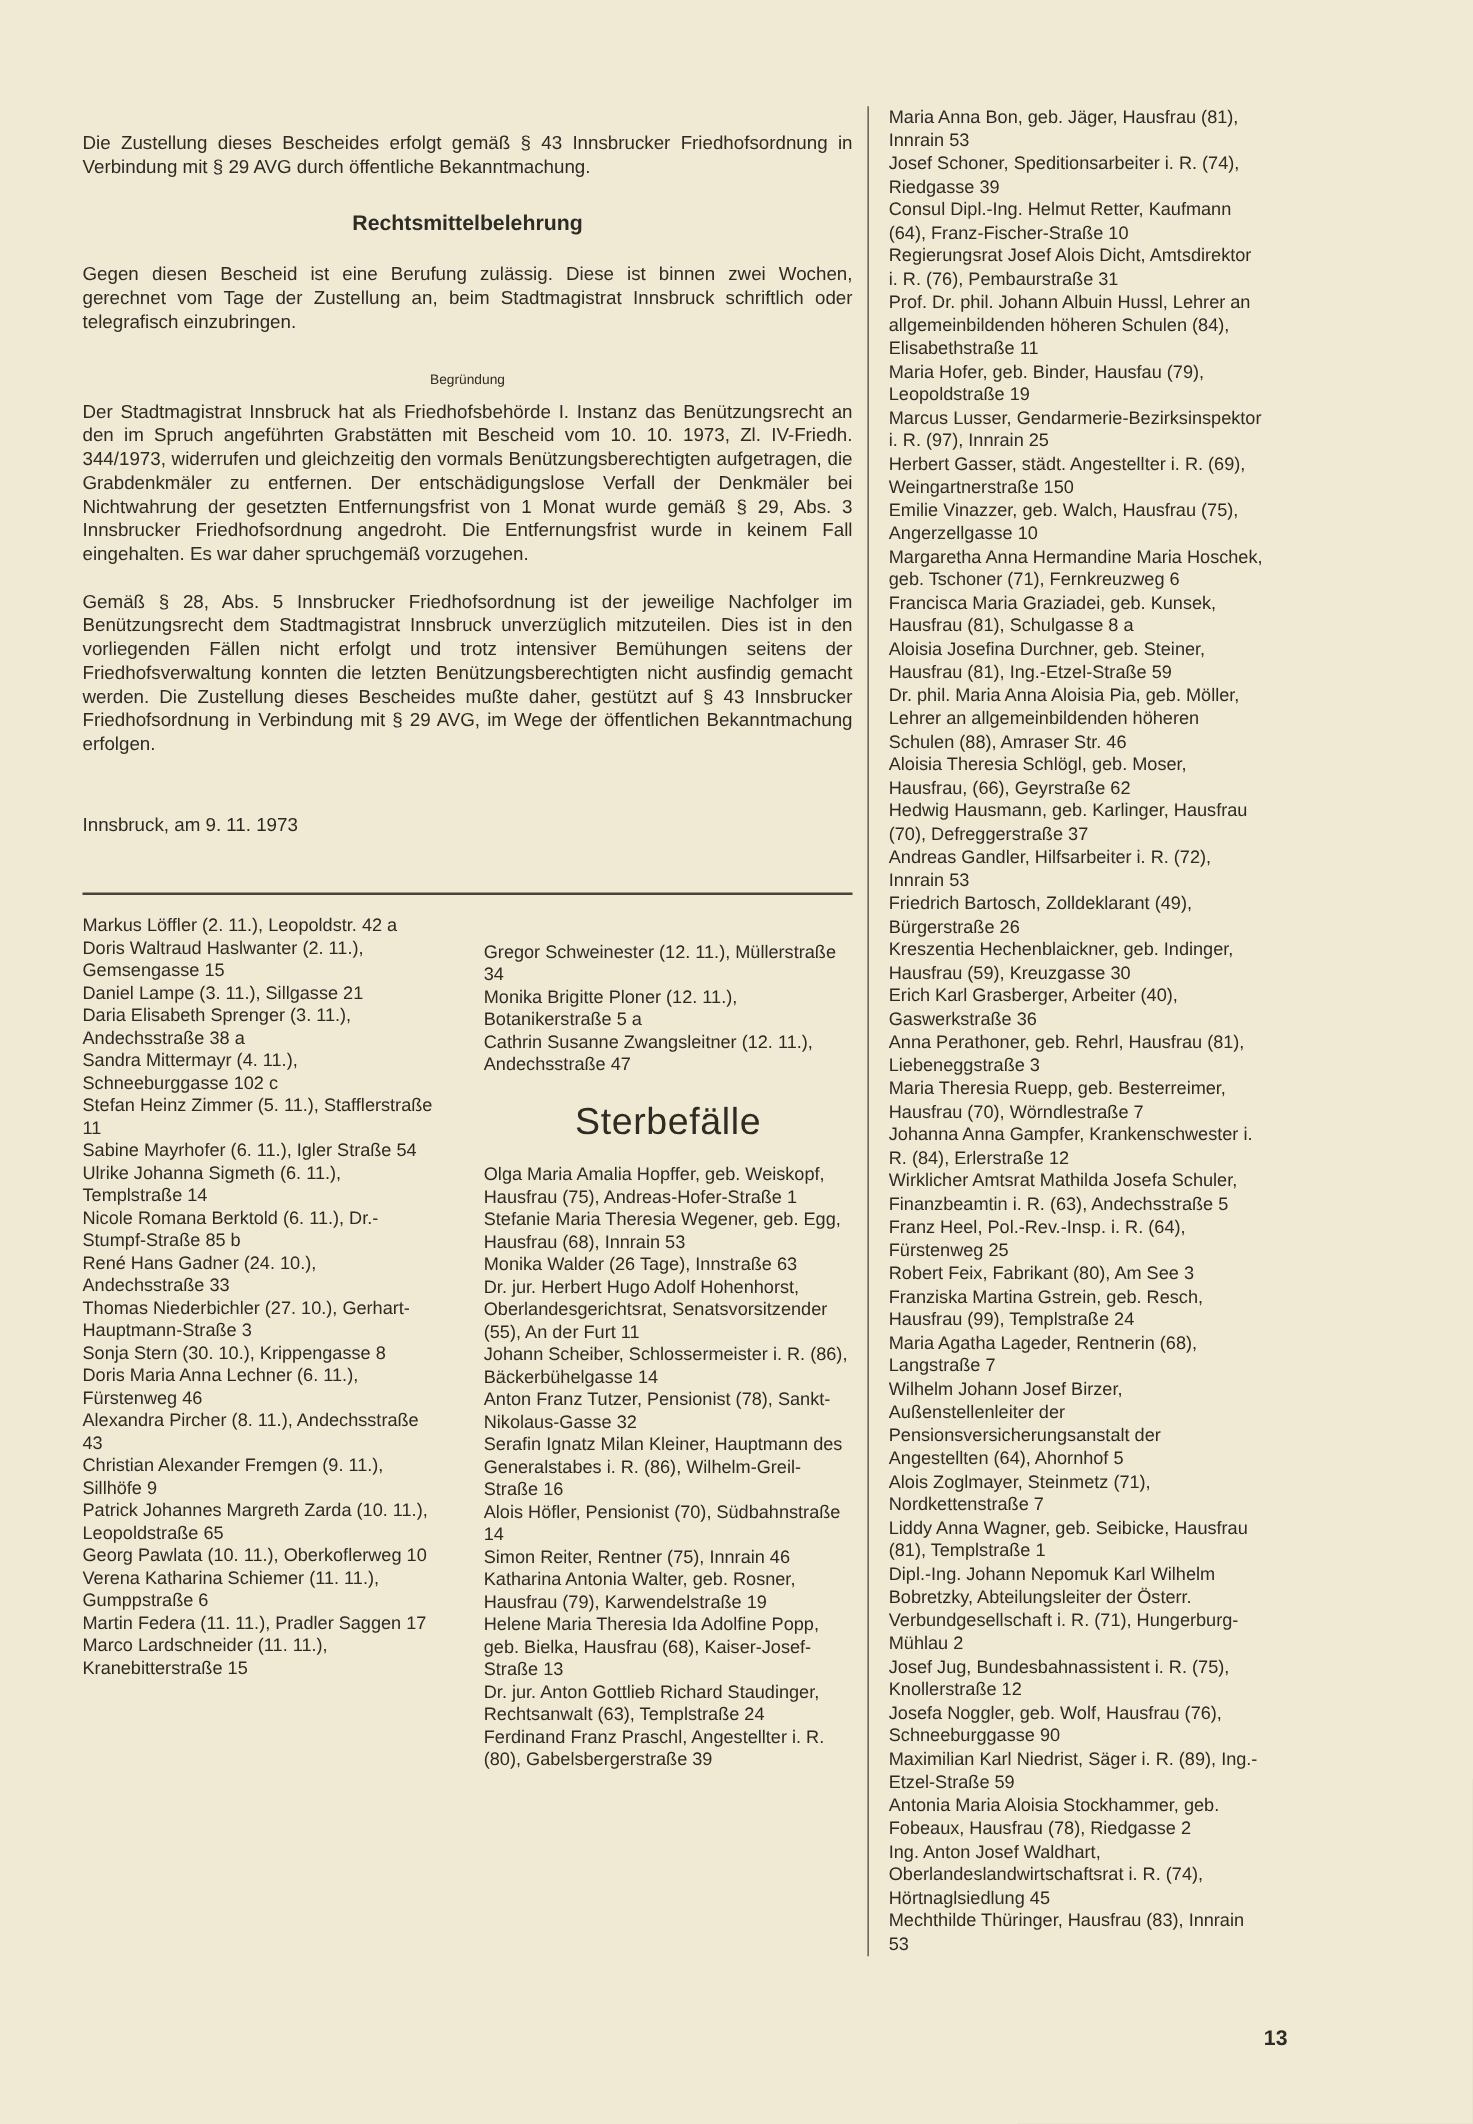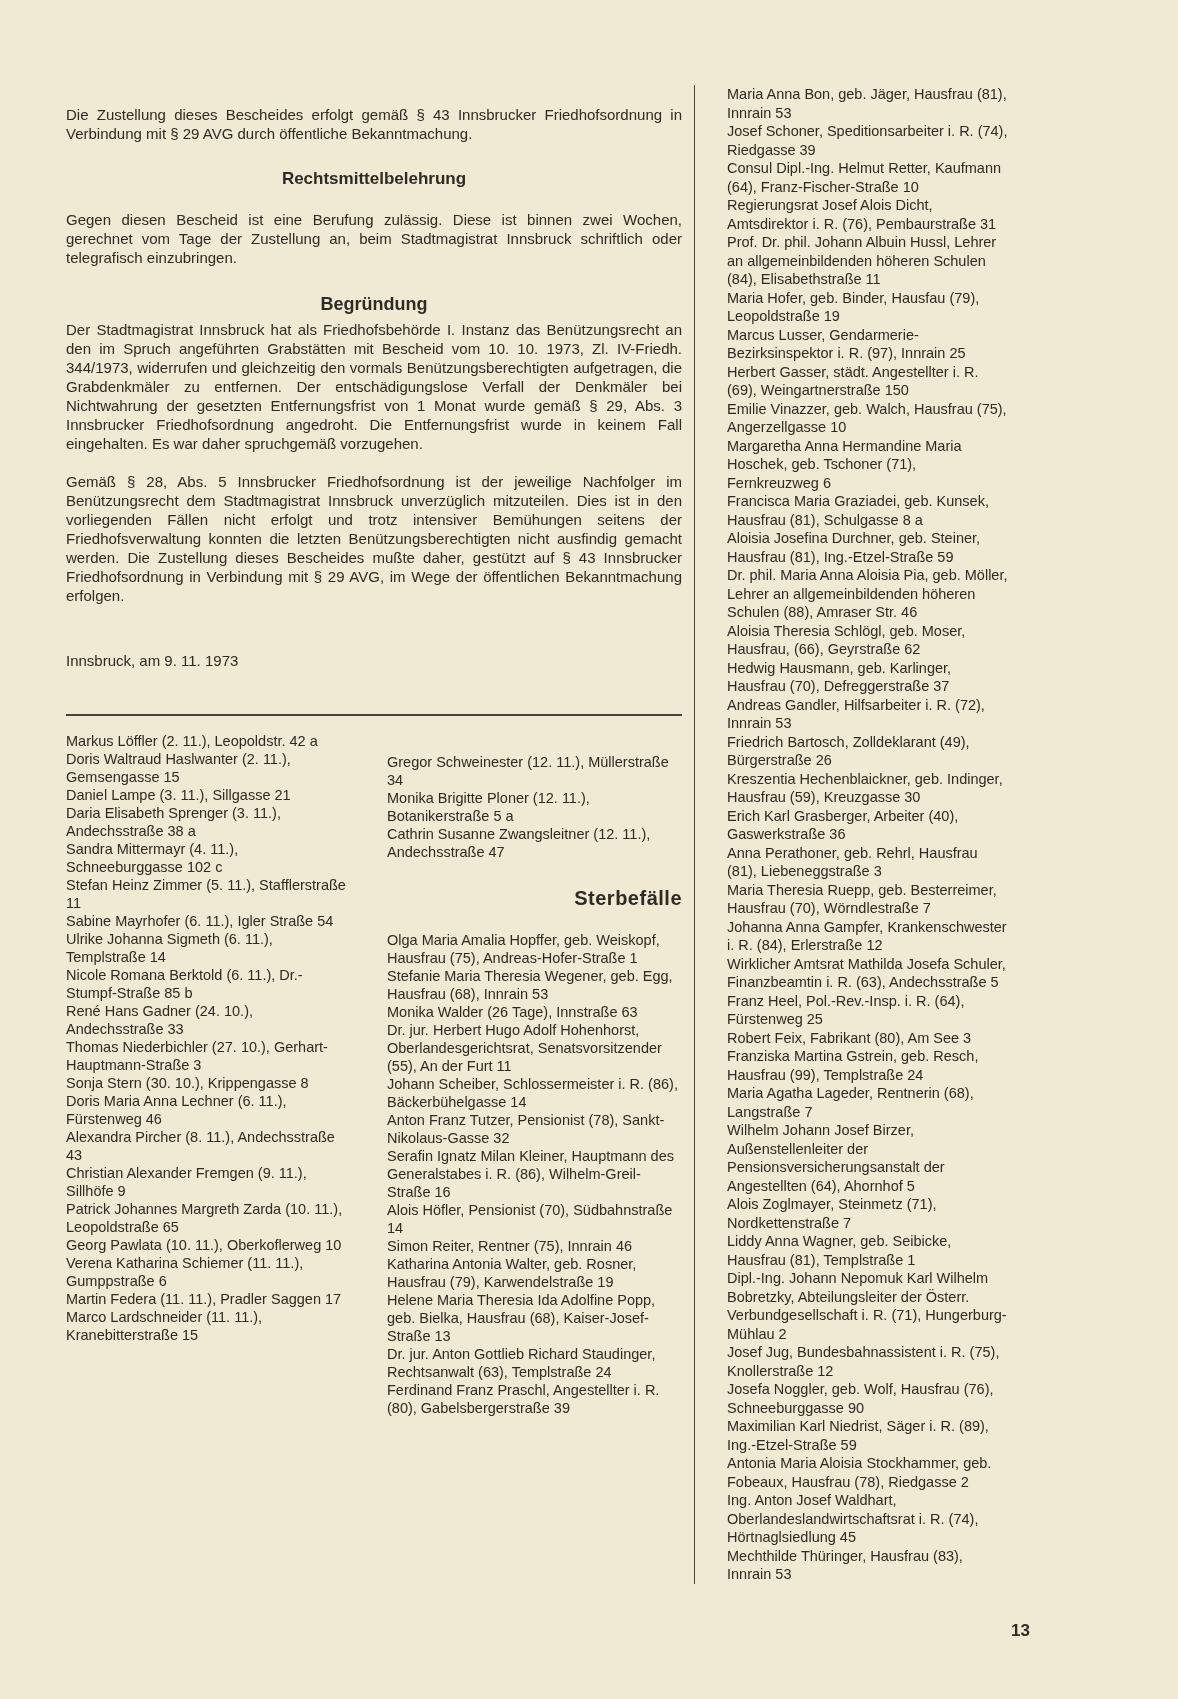--- a/index.html
+++ b/index.html
@@ -38,22 +38,22 @@
     -webkit-hyphens: auto;
   }
   .legal .intro { margin-top: 20px; }
   .h-big {
     font-size: 17px;
     font-weight: bold;
     text-align: center;
     margin: 26px 0 22px;
   }
   .h-small {
-    font-size: 18px;
-    font-weight: bold;
+    font-size: 11px;
+    font-weight: normal;
     text-align: center;
     margin: 28px 0 6px;
   }
   .para-reason2 { margin-bottom: 46px !important; }
   .dateline { text-align: left; margin-bottom: 44px !important; }
   .signature {
     margin-left: auto;
     width: 272px;
     text-align: center;
     line-height: 20px;
@@ -67,32 +67,32 @@
     margin: 6px 0 16px;
   }
 
   
   .lists-row { display: flex; }
   .col { font-size: 14.5px; line-height: 18px; }
   .col1 { width: 285px; margin-right: 36px; }
   .col2 { width: 295px; margin-top: 21px; }
   .entry { margin: 0; }
   .deaths-heading {
-    font-size: 20px;
-    font-weight: bold;
-    text-align: right;
+    font-size: 30px;
+    font-weight: normal;
+    text-align: center;
     letter-spacing: 0.5px;
     margin: 28px 0 24px;
   }
 
   
   .right-col {
     width: 316px;
     margin-left: 12px;
-    padding-left: 32px;
+    padding-left: 16px;
     border-left: 1.5px solid var(--rule);
     font-size: 14.5px;
     line-height: 18.5px;
     min-height: 1420px;
   }
 
   .page-number {
     position: absolute;
     right: 148px;
     bottom: 58px;

